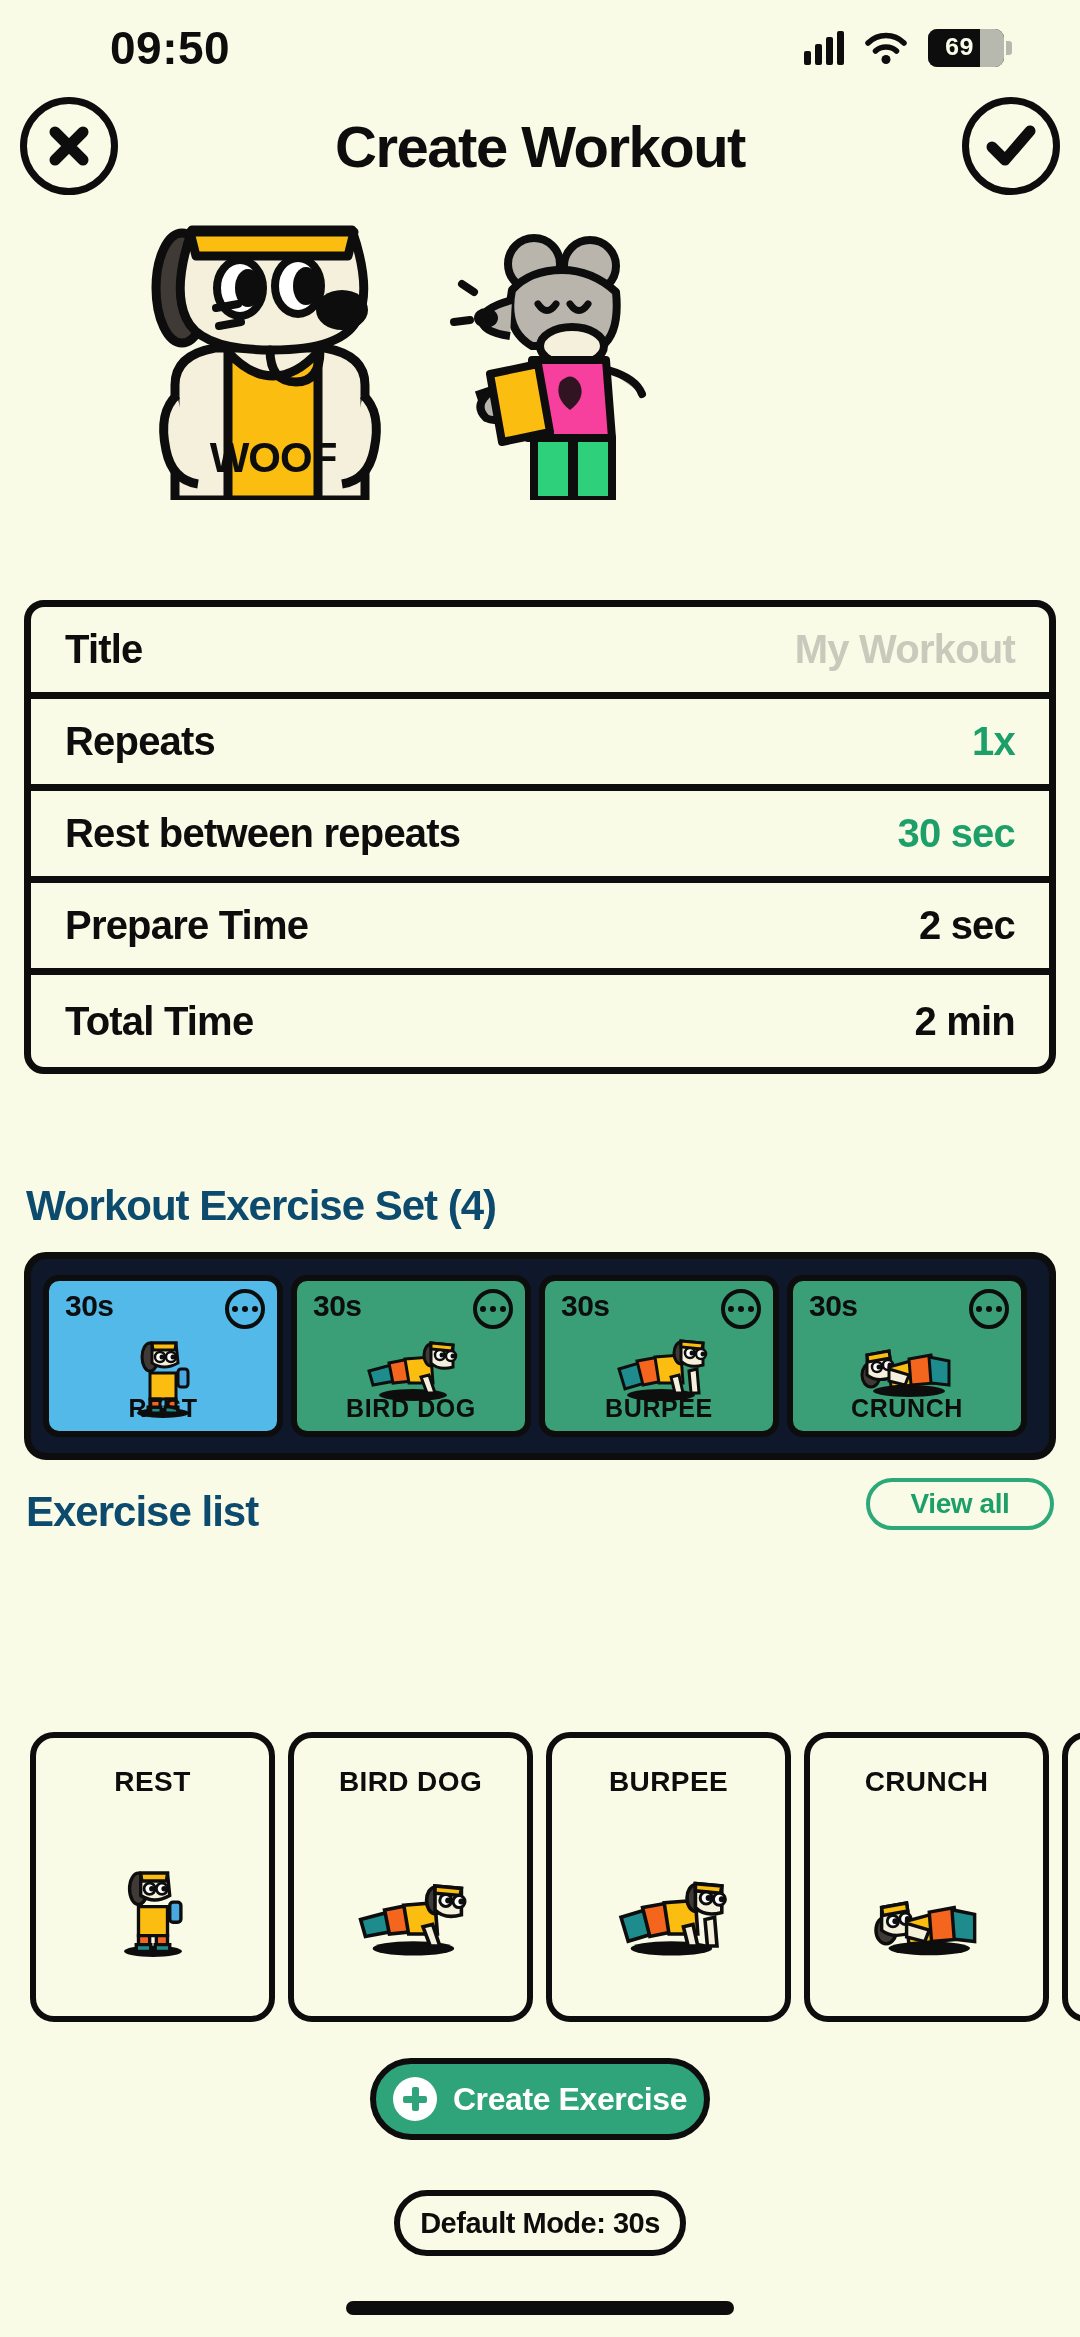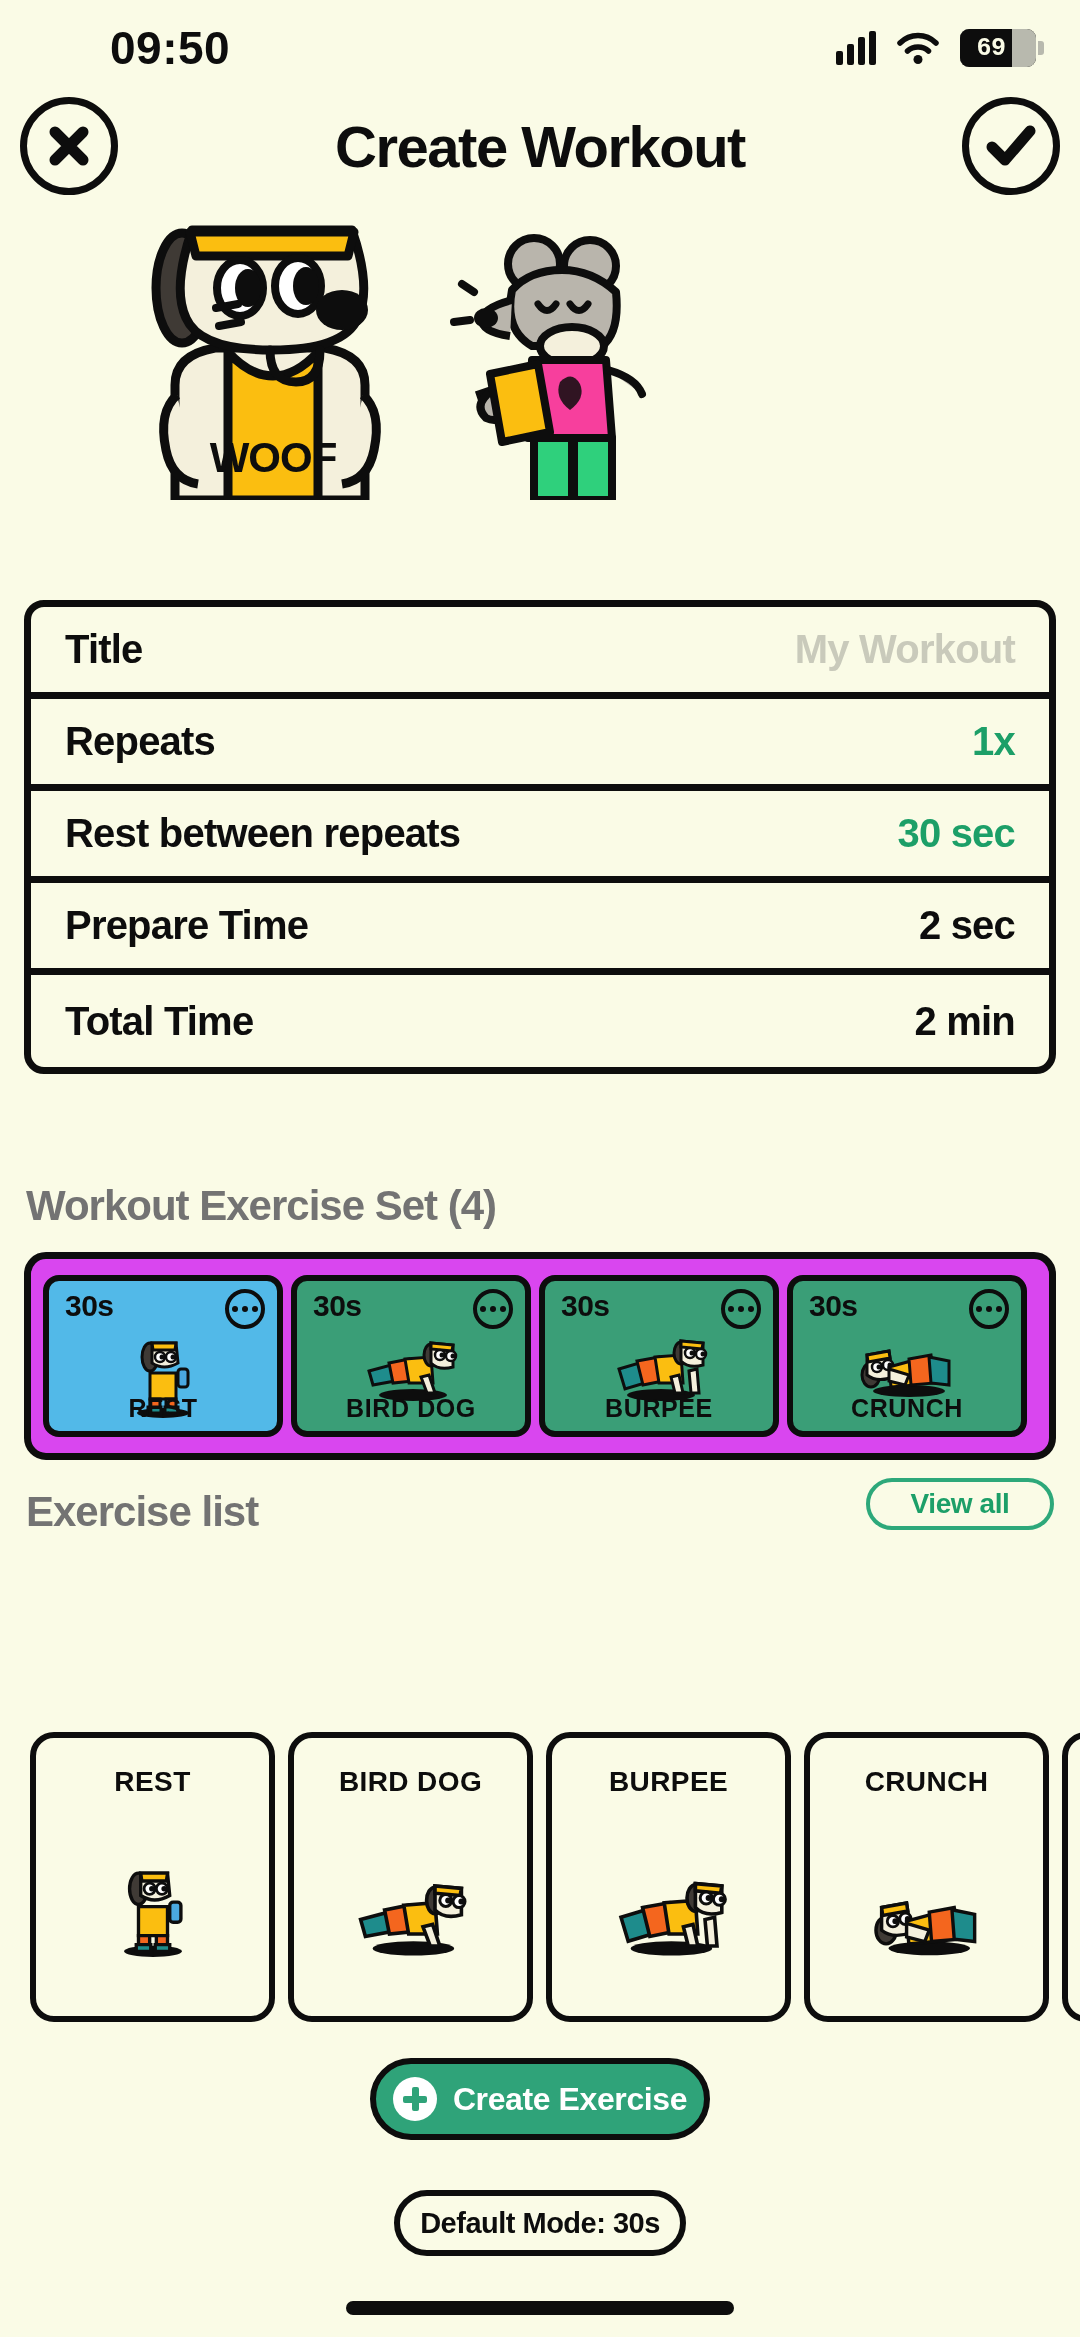--- a/index.html
+++ b/index.html
@@ -8,21 +8,21 @@
     background: #FAFBE6;
     font-family: "Liberation Sans", sans-serif;
     overflow: hidden;
   }
   #app { position: relative; width: 1080px; height: 2337px; background: #FAFBE6; }
 
   
   .statusbar {
     position: absolute; top: 0; left: 0; right: 0; height: 96px;
     display: flex; align-items: center; justify-content: space-between;
-    padding: 0 44px 0 110px;
+    padding: 0 76px 0 110px;
   }
   .status-time {
     font-size: 46px; font-weight: bold; color: #0D0D0D;
     letter-spacing: 0.5px; font-family: "Liberation Sans", sans-serif;
   }
   .status-right { display: flex; align-items: center; gap: 20px; }
   .sig { display: flex; align-items: flex-end; gap: 4px; height: 34px; }
   .sig i { display: block; width: 7px; background: #0D0D0D; border-radius: 2px; }
   .sig i:nth-child(1){ height: 14px; }
   .sig i:nth-child(2){ height: 21px; }
@@ -86,37 +86,37 @@
   .form-row:last-child { border-bottom: none; }
   .form-label { font-size: 40px; font-weight: bold; color: #0D0D0D; letter-spacing: -0.8px; }
   .form-value { font-size: 40px; font-weight: bold; letter-spacing: -0.8px; }
   .v-dark { color: #0D0D0D; }
   .v-green { color: #1C9F68; }
   .v-placeholder { color: #C9CABB; }
 
   
   .sec-head {
     position: absolute; left: 26px;
-    font-size: 42px; font-weight: 900; color: #737373; letter-spacing: -1px;
+    font-size: 42px; font-weight: 900; color: #0c4a6e; letter-spacing: -1px;
   }
   #set-head { top: 1182px; }
   #list-head { top: 1488px; }
 
   .view-all {
     position: absolute; right: 26px; top: 1478px;
     width: 188px; height: 52px; border-radius: 29px;
     border: 4px solid #2DA87A; background: #FAFBE6;
     display: flex; align-items: center; justify-content: center;
     font-size: 28px; font-weight: bold; color: #1C9F68; letter-spacing: -0.4px;
   }
 
   
   .set-wrap {
     position: absolute; top: 1252px; left: 24px; width: 1032px; height: 208px;
-    background: #d946ef; border: 7px solid #0D0D0D; border-radius: 22px;
+    background: #0f172a; border: 7px solid #0D0D0D; border-radius: 22px;
     display: flex; align-items: center; gap: 8px; padding: 0 12px; overflow: hidden;
   }
   .set-card {
     position: relative; width: 240px; height: 162px;
     border: 6px solid #0D0D0D; border-radius: 16px;
     flex: 0 0 auto; overflow: hidden;
   }
   .set-card.rest { background: #52B9E8; }
   .set-card.work { background: #3A9E77; }
   .set-dur {

